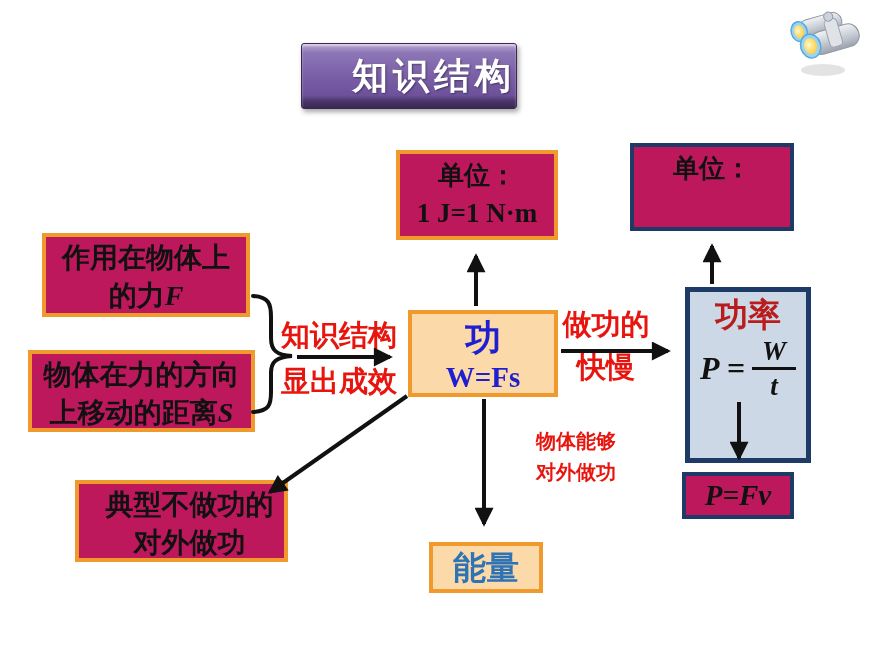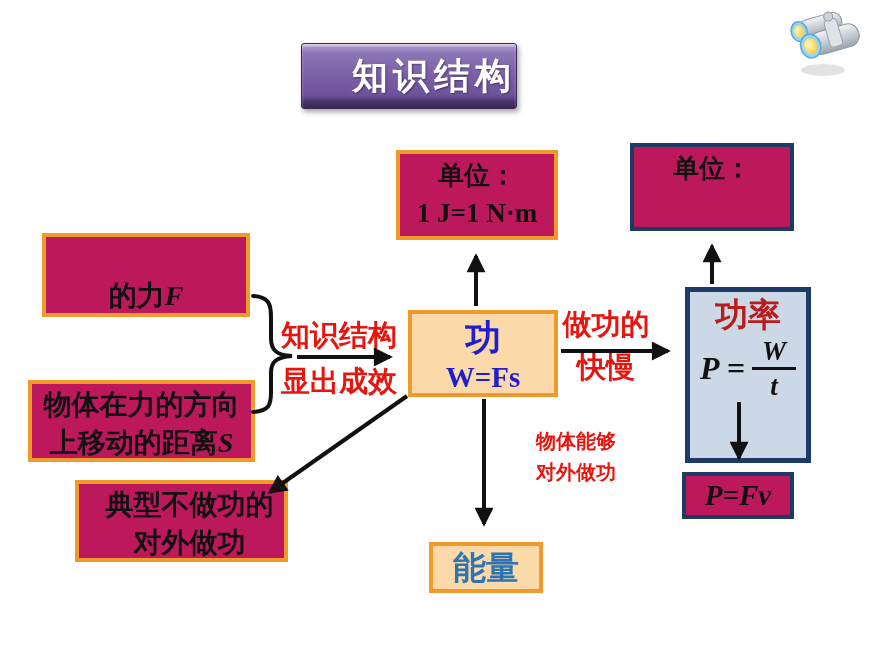--- a/index.html
+++ b/index.html
@@ -95,25 +95,25 @@
   <div class="box orange unitbox z2" style="left:396px;top:150px;width:162px;height:90px;">
     <span class="lbl">单位：</span>
     <span class="val">1 J=1 N·m</span>
   </div>
 
   <div class="box navy unitbox z2" style="left:630px;top:143px;width:164px;height:88px;">
     <span class="lbl">单位：</span>
   </div>
 
   <div class="box orange twoline z2" style="left:42px;top:233px;width:208px;height:84px;">
-    <br>
+    <span>作用在物体上</span><br>
     <span>的力</span><span class="var">F</span>
   </div>
 
-  <div class="box orange twoline z2" style="left:28px;top:350px;width:227px;height:82px;margin-top:30px;">
+  <div class="box orange twoline z2" style="left:28px;top:350px;width:227px;height:82px;">
     <span>物体在力的方向</span><br>
     <span>上移动的距离</span><span class="var">S</span>
   </div>
 
   <div class="box orange peach workbox z2" style="left:408px;top:310px;width:150px;height:87px;">
     <span class="t">功</span>
     <span class="f">W=Fs</span>
   </div>
 
   <div class="box navy bluefill powerbox z2" style="left:685px;top:287px;width:126px;height:176px;border-width:5px;">

